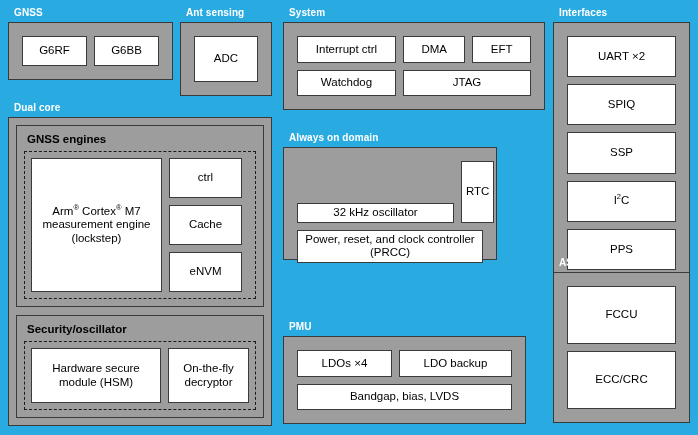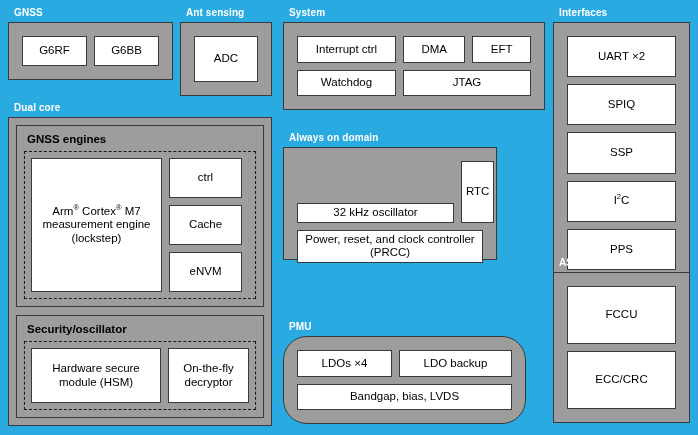--- a/index.html
+++ b/index.html
@@ -132,21 +132,21 @@
   #blk-me        { flex: 0 0 131px; }
   #mem-col       { flex: 0 0 73px; }
 
   
   #grp-system    { left: 283px; top: 6px;   width: 262px; }
   #grp-aod       { left: 283px; top: 131px; width: 214px; }
   #grp-pmu       { left: 283px; top: 288px; width: 243px; margin-top: 32px; }
 
   #panel-system  { height: 88px; }
   #panel-aod     { height: 113px; }
-  #panel-pmu     { height: 88px; border-radius: 24px; }
+  #panel-pmu     { height: 88px; }
 
   #blk-intr      { flex: 0 0 99px; }
   #blk-watchdog  { flex: 0 0 99px; }
   #blk-osc       { flex: 0 0 157px; margin-top: 42px; }
 
   
   #grp-interfaces{ left: 553px; top: 6px;   width: 137px; }
   #grp-asil      { left: 553px; top: 256px; width: 137px; }
 
   #panel-interfaces { height: 262px; }

